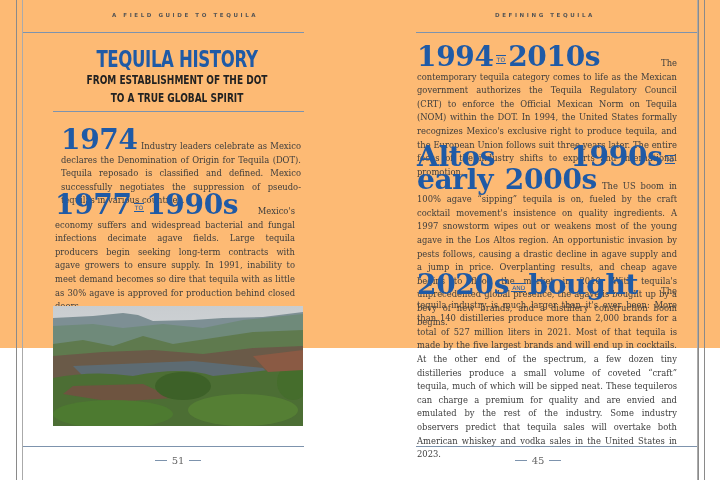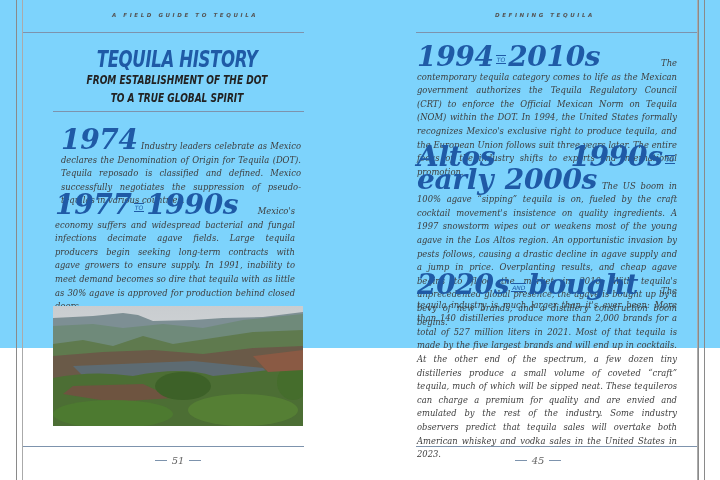--- a/index.html
+++ b/index.html
@@ -1,18 +1,18 @@
 <!DOCTYPE html>
 <html><head>
 <meta charset="utf-8">
 <style>
   html, body { margin:0; padding:0; }
   body { width:720px; height:480px; background:#fff; position:relative; overflow:hidden;
          font-family:"DejaVu Serif", serif; color:#3a3a3a; }
-  .page { position:absolute; top:0; height:348px; background:#7dd3fc;font-style:italic; }
+  .page { position:absolute; top:0; height:348px; background:#fdba74; }
   .page.left { left:0; width:360px; }
   .page.right { left:360px; width:360px; }
   .spine-l { position:absolute; left:16px; top:0; width:5px; height:480px;
              border-left:1px solid #8a8a8a; border-right:1px solid #8a8a8a; }
   .spine-l2 { position:absolute; left:22px; top:0; width:1px; height:480px; background:#aaa; }
   .spine-r { position:absolute; left:698px; top:0; width:5px; height:480px;
              border-left:1px solid #8a8a8a; border-right:1px solid #8a8a8a; }
   .spine-r2 { position:absolute; left:697px; top:0; width:1px; height:480px; background:#aaa; }
   .running-head { position:absolute; top:12px; font-family:"DejaVu Sans", sans-serif; font-size:5.5px;
                   letter-spacing:2.6px; color:#555; text-align:center; font-weight:bold; }

